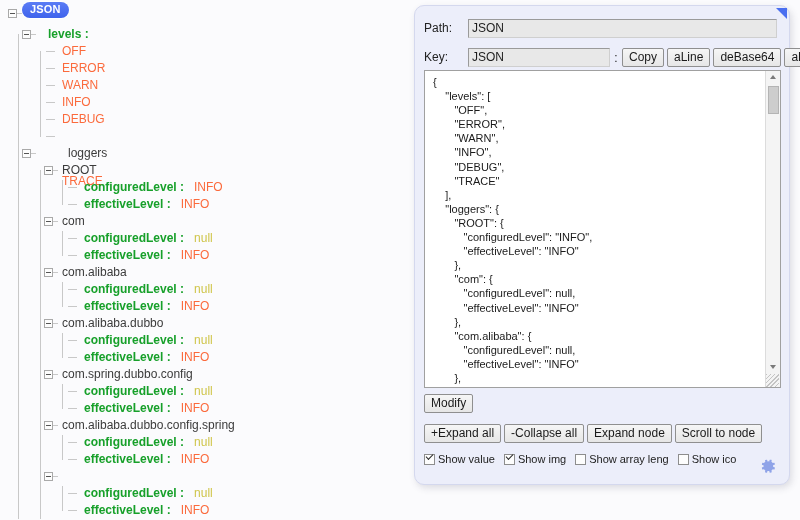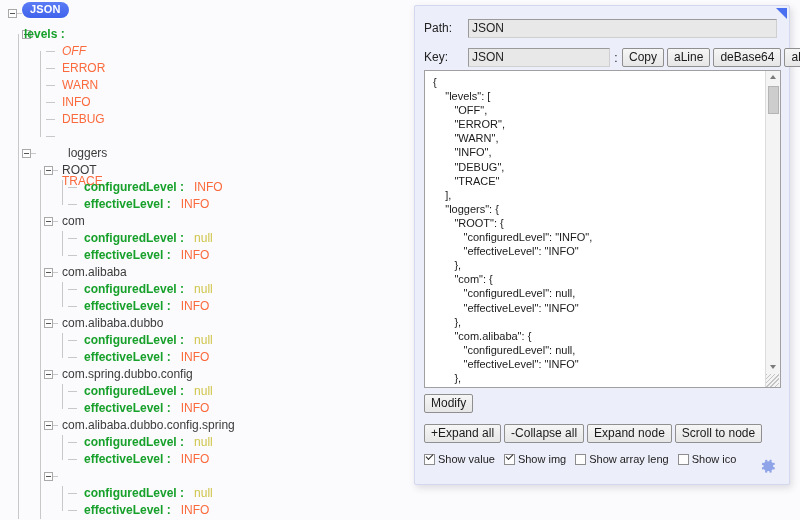--- a/index.html
+++ b/index.html
@@ -108,21 +108,21 @@
 
   
   #editor-panel {
     position: absolute;
     left: 414px;
     top: 5px;
     width: 376px;
     height: 480px;
     background: #eceefa;
     border: 1px solid #d4d8ee;
-    border-radius: 2px;
+    border-radius: 10px;
     box-shadow: 2px 3px 7px rgba(60,60,90,.16);
     box-sizing: border-box;
   }
 
   .corner-tri {
     position: absolute;
     right: 2px;
     top: 2px;
     width: 0; height: 0;
     border-top: 11px solid #4a6ff0;
@@ -309,23 +309,23 @@
 <body>
 
 <div id="tree-panel">
   <div class="toggle" style="left:8px; top:9px;"></div>
   <div class="hline" style="left:17px; top:13px; width:5px;"></div>
   <div class="root-badge">JSON</div>
   <div id="tree-body">
       <div class="tree-row" style="position: absolute; left: 0px; top: 26px; width: 412px;">
         <div class="toggle" style="left: 22px;"></div>
         <div class="hline" style="left: 31px; top: 8px; width: 5px;"></div>
-        <span class="label" style="left: 24px;"><span class="k-green">levels</span><span class="colon">&nbsp;:</span></span>
-      </div>
-      <div class="tree-row" style="position: absolute; left: 0px; top: 43px; width: 412px; font-style: italic;">
+        <span class="label" style="left: 48px;"><span class="k-green">levels</span><span class="colon">&nbsp;:</span></span>
+      </div>
+      <div class="tree-row" style="position: absolute; left: 0px; top: 43px; width: 412px;">
         <div class="hline" style="left: 46px; top: 8px; width: 9px;"></div>
         <span class="label" style="left: 62px;"><span class="v-orange">OFF</span></span>
       </div>
       <div class="tree-row" style="position: absolute; left: 0px; top: 60px; width: 412px;">
         <div class="hline" style="left: 46px; top: 8px; width: 9px;"></div>
         <span class="label" style="left: 62px;"><span class="v-orange">ERROR</span></span>
       </div>
       <div class="tree-row" style="position: absolute; left: 0px; top: 77px; width: 412px;">
         <div class="hline" style="left: 46px; top: 8px; width: 9px;"></div>
         <span class="label" style="left: 62px;"><span class="v-orange">WARN</span></span>

